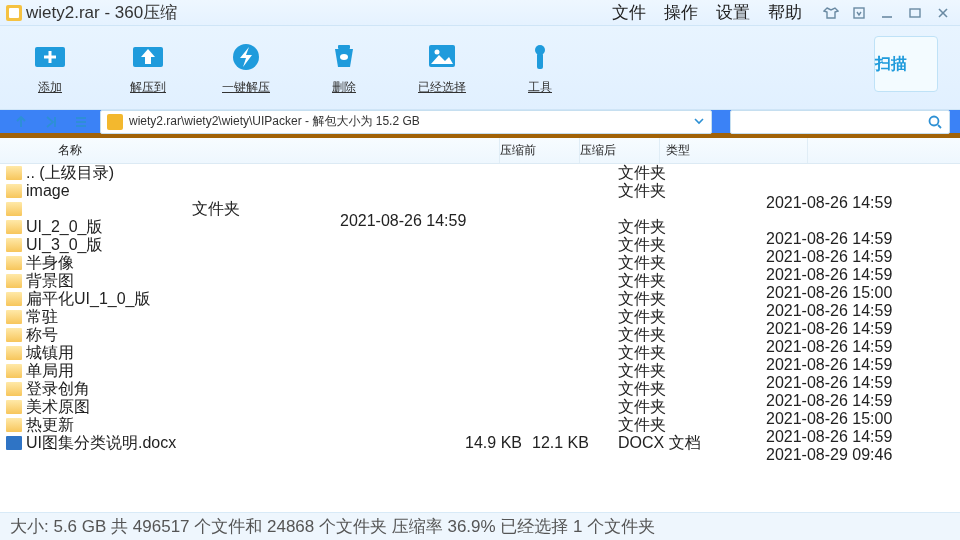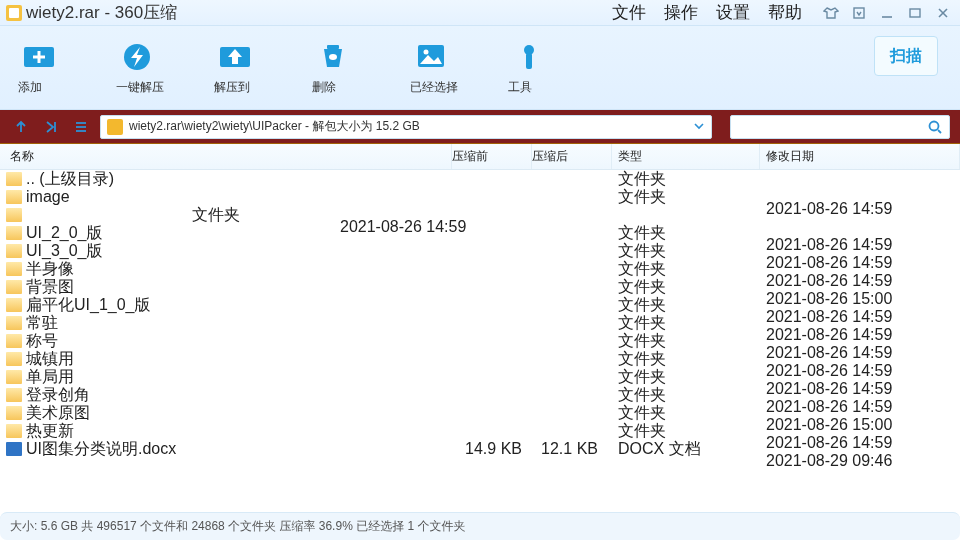--- a/index.html
+++ b/index.html
@@ -8,53 +8,53 @@
   .titlebar { height: 26px; background: linear-gradient(#eef7ff,#e5f2ff); display: flex; align-items: center; padding: 0 6px; font-size: 17px; color: #333; border-bottom: 1px solid #cfe5f7; }
   .titlebar .app-icon { width: 16px; height: 16px; background: #f5c242; border-radius: 2px; margin-right: 4px; position: relative; }
   .titlebar .app-icon::after { content:""; position:absolute; left:3px; top:3px; right:3px; bottom:3px; background:#fff; border-radius:1px; }
   .menus { margin-left: auto; display:flex; gap: 18px; padding-right: 18px; color:#222;text-align:right;}
   .menus span { cursor: default; }
   .winbtns { display:flex; gap:6px; align-items:center; }
   .wb { width:22px; height:18px; display:flex; align-items:center; justify-content:center; }
   .wb svg { stroke:#6a8aa3; }
 
   .toolbar { height: 84px; background: linear-gradient(#e8f4ff,#e1f0ff); display:flex; align-items:center; padding: 0 18px; gap: 34px; border-bottom:1px solid #cfe5f7; position:relative;}
-  .tbbtn { display:flex; flex-direction:column; gap:6px; font-size:12px; color:#333; width:64px;}
+  .tbbtn { display:flex; flex-direction:column; align-items:center; gap:6px; font-size:12px; color:#333; width:64px;text-decoration:underline;}
   .tbicon { width:42px; height:34px; border-radius:4px; display:flex; align-items:center; justify-content:center; }
-  .scan { position:absolute; right:22px; top:10px; width:64px; height:40px; border:1px solid #bfe2f7; background:#f3fbff; border-radius:4px; display:flex; align-items:center; justify-content:center; color:#1f9bdc; font-weight:600; font-size:16px;}
-
-  .navrow { height:34px; background:#7f1d1d; border-bottom:1px solid #a16207; display:flex; align-items:center; padding:0 10px; gap:8px;}
+  .scan { position:absolute; right:22px; top:10px; width:64px; height:56px; border:1px solid #bfe2f7; background:#f3fbff; border-radius:4px; display:flex; align-items:center; justify-content:flex-start; color:#1f9bdc; font-weight:600; font-size:16px;}
+
+  .navrow { height:28px; background:#3b82f6; border-bottom:5px solid #a16207; display:flex; align-items:center; padding:0 10px; gap:8px;}
   .navicon { width:22px; height:22px; display:flex; align-items:center; justify-content:center;}
   .navicon svg { stroke:#2d90d4; fill:none; }
   .pathbox { flex:1; height:24px; background:#fff; border:1px solid #c6dff0; border-radius:2px; display:flex; align-items:center; padding:0 6px; font-size:12px; color:#333; position:relative; margin-right:10px;}
   .pathbox .pflag { width:16px; height:16px; background:#f3b82e; border-radius:2px; margin-right:6px;}
   .pathbox .drop { position:absolute; right:6px; top:4px; }
   .searchbox { width:220px; height:24px; background:#fff; border:1px solid #c6dff0; border-radius:2px; display:flex; align-items:center; justify-content:flex-end; padding:0 6px;}
   .searchbox svg { stroke:#2d90d4; }
 
   .headerrow { height:26px; background:linear-gradient(#f7fcff,#eef7fe); border-bottom:1px solid #dceaf4; display:flex; font-size:12px; color:#222; align-items:center;}
-  .col-name { width:452px; padding-left:10px;}
+  .col-name { width:452px; padding-left:10px;margin-left:48px;}
   .col-before { width:80px; text-align:right; padding-right:26px;}
   .col-after { width:80px; text-align:right; padding-right:14px;}
   .col-type { width:148px; padding-left:6px;}
   .col-date { flex:1; padding-left:6px;}
   .headerrow > div { border-right:1px solid #e0edf6; height:100%; display:flex; align-items:center;}
 
   .filelist { height: 320px; overflow:auto; }
   .row { height:18px; display:flex; font-size:16px; color:#222; align-items:center;}
   .row .ic { width:16px; height:14px; margin:0 4px 0 6px; border-radius:1px; }
   .ic-folder { background:linear-gradient(#ffe9a8,#f7c65b); }
   .ic-docx { background:#2f74c5; }
   .row .nm { width:426px; white-space:nowrap; overflow:hidden;}
   .row .bf { width:80px; text-align:right; padding-right:10px;}
-  .row .af { width:80px; text-align:right; padding-right:14px;}
+  .row .af { width:80px; padding-right:14px;}
   .row .tp { width:148px; padding-left:6px;}
   .row .dt { flex:1; padding-left:6px;margin-top:24px;}
 
-  .statusbar { position:absolute; bottom:0; left:0; right:0; height:28px; background:#eef6fd; border-top:1px solid #d8eaf7; font-size:12px; color:#555; display:flex; align-items:center; padding:0 10px;border-radius:7px;}
+  .statusbar { position:absolute; bottom:0; left:0; right:0; height:28px; background:#eef6fd; border-top:1px solid #d8eaf7; font-size:17px; color:#555; display:flex; align-items:center; padding:0 10px;}
 </style>
 </head>
 <body>
 
 <div class="titlebar">
   <div class="app-icon"></div>
   <span>wiety2.rar - 360压缩</span>
   <div class="menus" id="menus">
       <span>文件</span>
       <span>操作</span>
@@ -99,34 +99,34 @@
           <rect x="6" y="10" width="30" height="20" rx="2" fill="#1f9bdc"></rect>
           <line x1="21" y1="14" x2="21" y2="26" stroke="#fff" stroke-width="3"></line>
           <line x1="15" y1="20" x2="27" y2="20" stroke="#fff" stroke-width="3"></line>
         </svg>
       </div>
       <span>添加</span>
     </div>
     <div class="tbbtn">
       <div class="tbicon">
         <svg width="42" height="38" viewBox="0 0 42 38">
+          <rect x="6" y="10" width="30" height="20" rx="2" fill="#1f9bdc"></rect>
+          <path d="M21 12 L28 20 H24 V27 H18 V20 H14 Z" fill="#fff"></path>
+        </svg>
+      </div>
+      <span>解压到</span>
+    </div>
+    <div class="tbbtn">
+      <div class="tbicon">
+        <svg width="42" height="38" viewBox="0 0 42 38">
           <circle cx="21" cy="20" r="13" fill="#1f9bdc"></circle>
           <path d="M24 10 L15 21 H21 L18 30 L27 18 H21 Z" fill="#fff"></path>
         </svg>
       </div>
       <span>一键解压</span>
-    </div>
-    <div class="tbbtn">
-      <div class="tbicon">
-        <svg width="42" height="38" viewBox="0 0 42 38">
-          <rect x="6" y="10" width="30" height="20" rx="2" fill="#1f9bdc"></rect>
-          <path d="M21 12 L28 20 H24 V27 H18 V20 H14 Z" fill="#fff"></path>
-        </svg>
-      </div>
-      <span>解压到</span>
     </div>
     <div class="tbbtn">
       <div class="tbicon">
         <svg width="42" height="38" viewBox="0 0 42 38">
           <path d="M12 12 H30 L27 30 H15 Z" fill="#1f9bdc"></path>
           <rect x="15" y="8" width="12" height="4" rx="1" fill="#1f9bdc"></rect>
           <ellipse cx="21" cy="20" rx="4" ry="3" fill="#fff"></ellipse>
         </svg>
       </div>
       <span>删除</span>
@@ -194,23 +194,20 @@
     </div>
   <div class="col-before">
       <span>压缩前</span>
     </div>
   <div class="col-after">
       <span>压缩后</span>
     </div>
   <div class="col-type">
       <span>类型</span>
     </div>
-  <div class="col-date">
-      <span>修改日期</span>
-    </div>
 </div>
 
 <div class="filelist" id="filelist">
     <div class="row">
       <div class="ic ic-folder"></div>
       <div class="nm">.. (上级目录)</div>
       <div class="bf"></div>
       <div class="af"></div>
       <div class="tp">文件夹</div>
       <div class="dt"></div>

